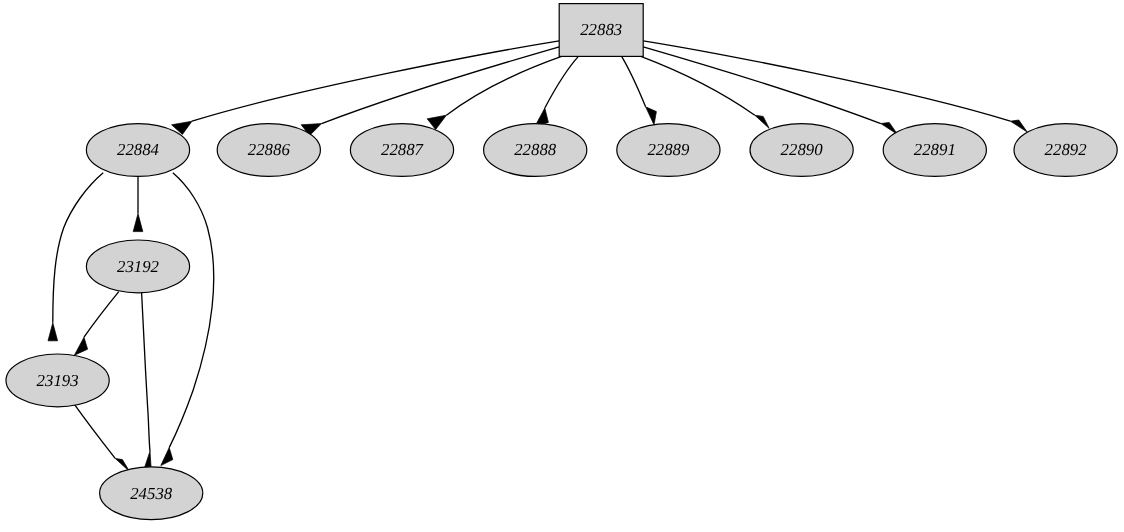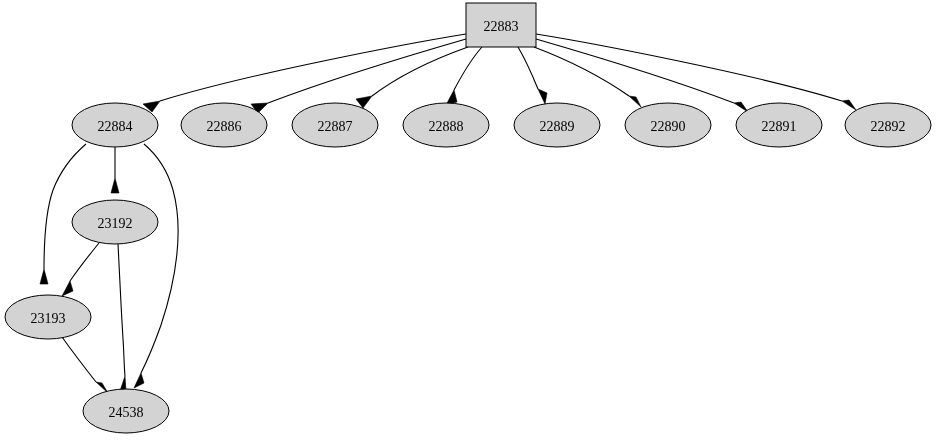--- a/index.html
+++ b/index.html
@@ -7,20 +7,21 @@
     padding: 0;
     background: #ffffff;
   }
   #graph-root {
     position: relative;
     width: 937px;
     height: 443px;
     background: #ffffff;
     overflow: hidden;
     font-family: "Liberation Serif", "DejaVu Serif", serif;
+    font-style: italic;
   }
   #graph-svg {
     position: absolute;
     top: 0;
     left: 0;
     width: 937px;
     height: 443px;
     display: block;
   }
   .node-shape {

